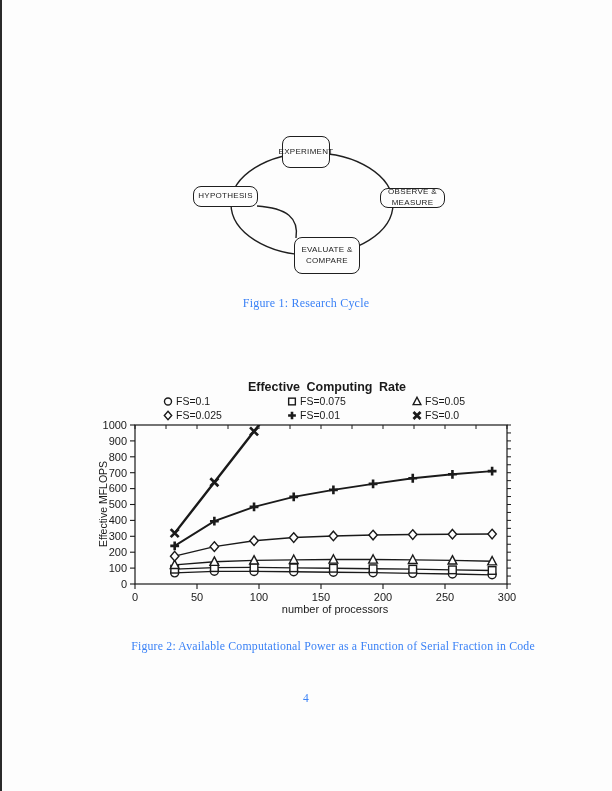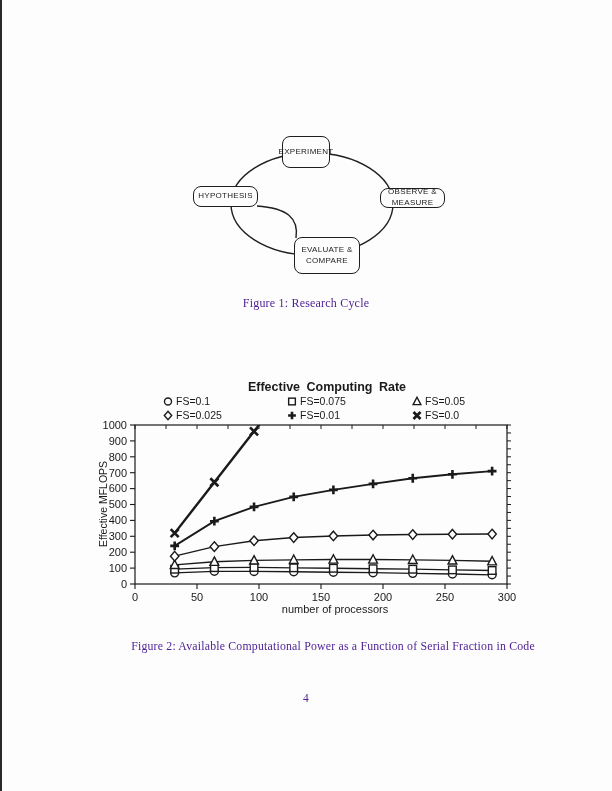--- a/index.html
+++ b/index.html
@@ -18,21 +18,21 @@
   svg text { font-family:"Liberation Sans", sans-serif; fill:var(--ink); }
   
   .node {
     position:absolute; z-index:2; box-sizing:border-box;
     background:var(--paper); border:1.4px solid #1f1f1f; border-radius:8px;
     display:flex; align-items:center; justify-content:center; text-align:center;
     font-size:8px; line-height:1.35; letter-spacing:.3px; white-space:pre-line;
   }
   .caption {
     position:absolute; left:0; width:612px; text-align:center; z-index:3;
-    font-family:"Liberation Serif", serif; font-size:12px; color:#4c1d95;
+    font-family:"Liberation Serif", serif; font-size:12px; color:#3b82f6;
     letter-spacing:.2px;
   }
   #caption-fig1 { top:296px; }
   #caption-fig2 { top:639px; font-size:11.8px;padding-left:27px; }
   #page-number  { top:692px; font-size:11.5px; }
 </style>
 </head>
 <body>
 
 <div id="page">

